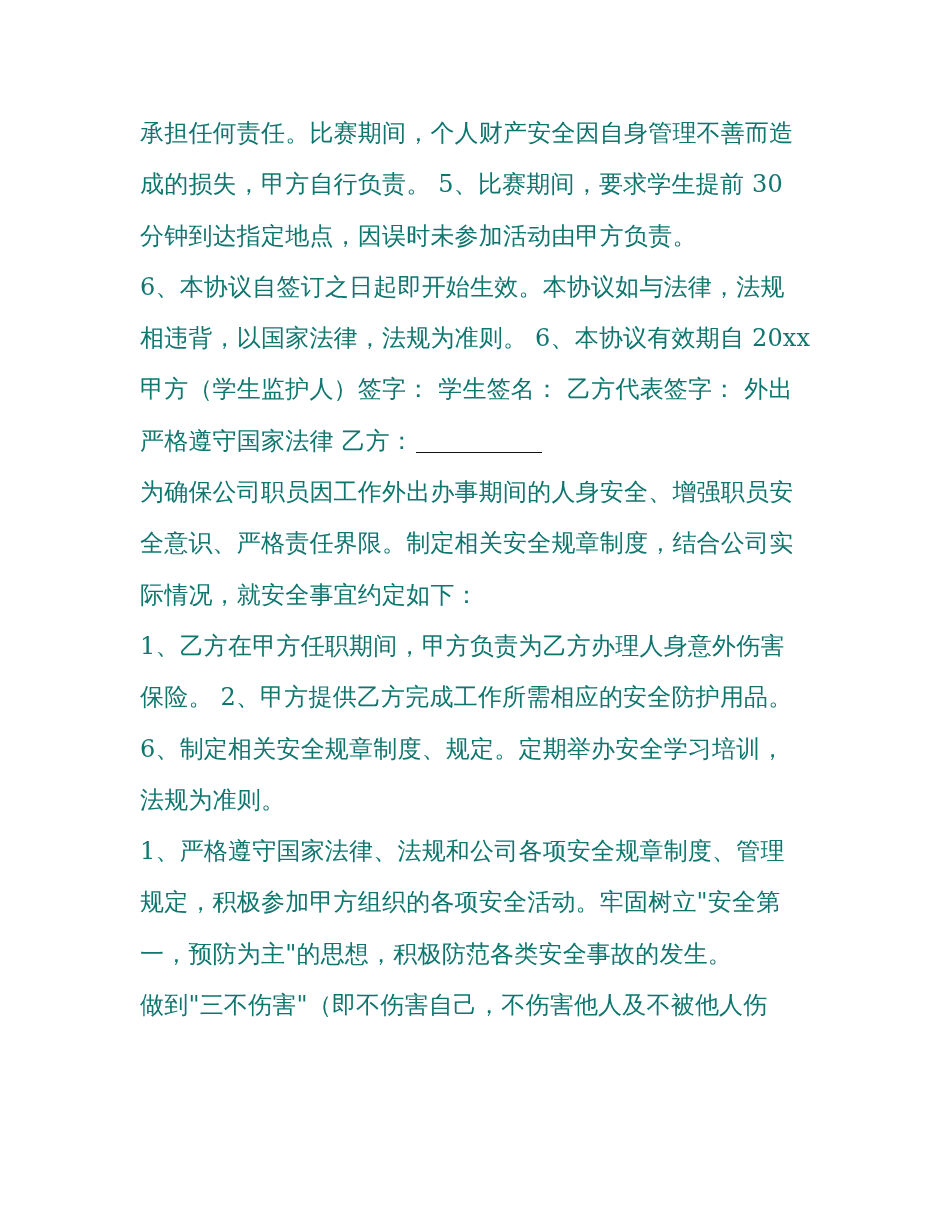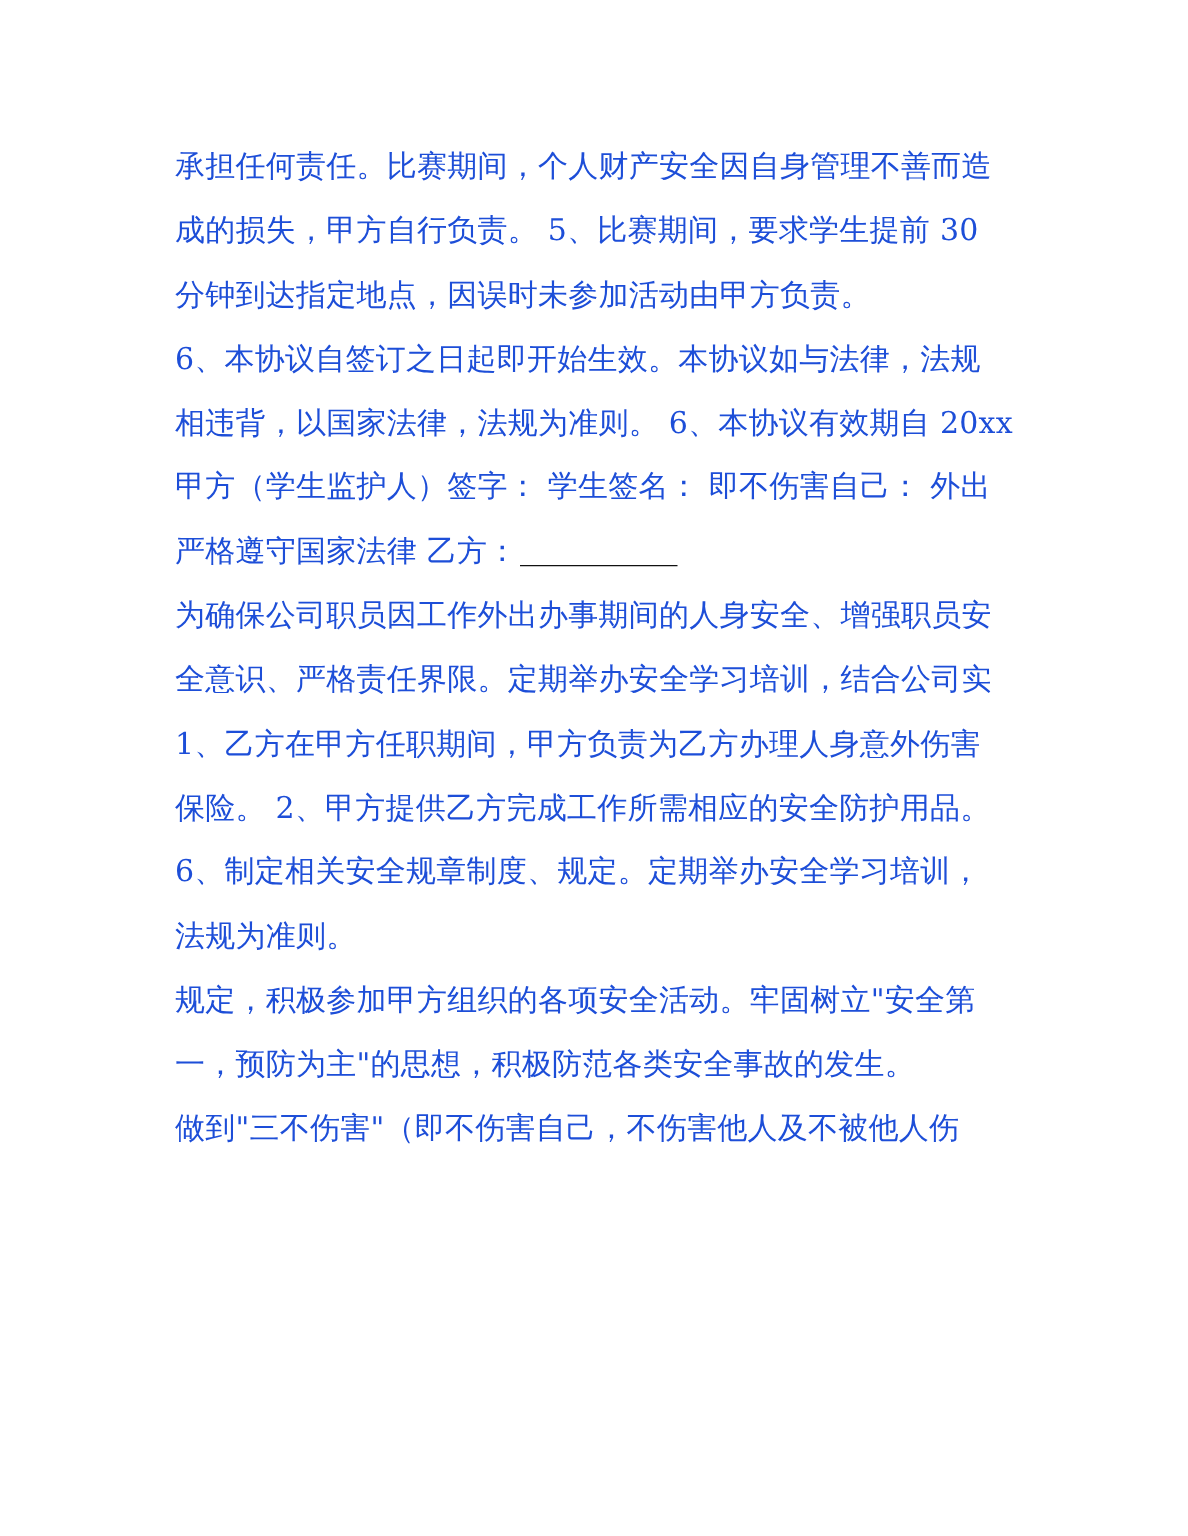--- a/index.html
+++ b/index.html
@@ -13,21 +13,21 @@
       position: relative;
       overflow: hidden;
     }
     .page {
       position: absolute;
       left: 140px;
       top: 108px;
       width: 672px;
       font-family: "DejaVu Serif", "Liberation Serif", serif;
       font-size: 24px;
-      color: #1d4ed8;
+      color: #0f766e;
     }
     .line {
       height: 51.3px;
       line-height: 51.3px;
       white-space: nowrap;
       letter-spacing: 0.2px;
     }
     .blank {
       display: inline-block;
       width: 126px;
@@ -39,24 +39,26 @@
   </style>
 </head>
 <body>
 
 <div class="page">
   <div class="line">承担任何责任。比赛期间，个人财产安全因自身管理不善而造</div>
   <div class="line">成的损失，甲方自行负责。 5、比赛期间，要求学生提前 30</div>
   <div class="line">分钟到达指定地点，因误时未参加活动由甲方负责。</div>
   <div class="line">6、本协议自签订之日起即开始生效。本协议如与法律，法规</div>
   <div class="line">相违背，以国家法律，法规为准则。 6、本协议有效期自 20xx</div>
-  <div class="line">甲方（学生监护人）签字： 学生签名： 即不伤害自己： 外出</div>
+  <div class="line">甲方（学生监护人）签字： 学生签名： 乙方代表签字： 外出</div>
   <div class="line"><span>严格遵守国家法律 乙方：</span><span class="blank"></span></div>
   <div class="line">为确保公司职员因工作外出办事期间的人身安全、增强职员安</div>
-  <div class="line">全意识、严格责任界限。定期举办安全学习培训，结合公司实</div>
+  <div class="line">全意识、严格责任界限。制定相关安全规章制度，结合公司实</div>
+  <div class="line">际情况，就安全事宜约定如下：</div>
   <div class="line">1、乙方在甲方任职期间，甲方负责为乙方办理人身意外伤害</div>
   <div class="line">保险。 2、甲方提供乙方完成工作所需相应的安全防护用品。</div>
   <div class="line">6、制定相关安全规章制度、规定。定期举办安全学习培训，</div>
   <div class="line">法规为准则。</div>
+  <div class="line">1、严格遵守国家法律、法规和公司各项安全规章制度、管理</div>
   <div class="line">规定，积极参加甲方组织的各项安全活动。牢固树立"安全第</div>
   <div class="line">一，预防为主"的思想，积极防范各类安全事故的发生。</div>
   <div class="line">做到"三不伤害"（即不伤害自己，不伤害他人及不被他人伤</div>
 </div>
 
 </body></html>

